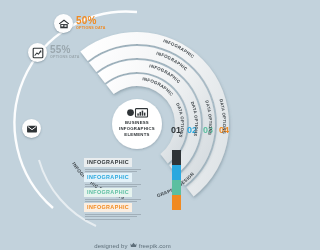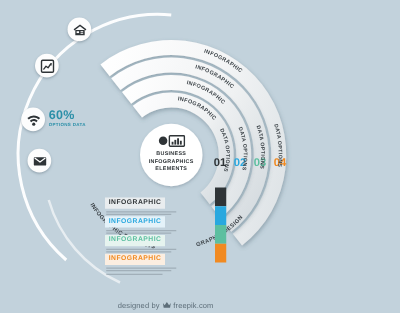--- a/index.html
+++ b/index.html
@@ -212,45 +212,40 @@
   <div class="stat" id="stat-0">
     <span class="bubble">
       <svg width="12" height="12" viewBox="0 0 16 16">
         <path d="M1.2 7.3 8 2.1l6.8 5.2-.9 1.1L8 3.9 2.1 8.4z" fill="#2f3437"></path>
         <path d="M3 8.1h10v5.6H3z" fill="#2f3437"></path>
         <rect x="4.4" y="9.3" width="2.6" height="2" fill="#fff"></rect>
         <rect x="8.6" y="9.3" width="2.8" height="1" fill="#fff"></rect>
         <rect x="8.6" y="11" width="2.8" height="1" fill="#fff"></rect>
       </svg>
     </span>
+    <span class="txt">
+      <span class="pct" style="color:#f18a21">50%</span>
+      <span class="sub" style="color:#f18a21">OPTIONS DATA</span>
+    </span>
   </div>
 
   <div class="stat" id="stat-1">
     <span class="bubble">
       <svg width="12" height="12" viewBox="0 0 16 16">
         <rect x="1.6" y="1.6" width="12.8" height="12.8" rx="1.2" fill="none" stroke="#2f3437" stroke-width="1.5"></rect>
         <polyline points="4,11 6.4,8 8.6,9.6 11.8,5.2" fill="none" stroke="#2f3437" stroke-width="1.4" stroke-linecap="round" stroke-linejoin="round"></polyline>
         <polygon points="11.9,4.6 12.6,7.2 9.9,6.6" fill="#2f3437"></polygon>
       </svg>
     </span>
-  </div>
-
-  <div class="stat" id="stat-2">
-    <span class="bubble">
-      <svg width="12" height="12" viewBox="0 0 16 16">
-        <path d="M8 3.2c2.6 0 5 1 6.8 2.7l-1.5 1.6A8 8 0 0 0 8 5.3a8 8 0 0 0-5.3 2.2L1.2 5.9A9.7 9.7 0 0 1 8 3.2z" fill="#2f3437"></path>
-        <path d="M8 7c1.6 0 3.1.6 4.2 1.7l-1.5 1.6A4.2 4.2 0 0 0 8 9.1c-1 0-2 .4-2.7 1.2L3.8 8.7A6 6 0 0 1 8 7z" fill="#2f3437"></path>
-        <circle cx="8" cy="12.4" r="1.7" fill="#2f3437"></circle>
-      </svg>
-    </span>
     <span class="txt">
-      <span class="pct" style="color:#2b8fa8">60%</span>
-      <span class="sub" style="color:#2b8fa8">OPTIONS DATA</span>
-    </span>
-  </div>
+      <span class="pct" style="color:#9aa7ae">55%</span>
+      <span class="sub" style="color:#9aa7ae">OPTIONS DATA</span>
+    </span>
+  </div>
+
 
   <div class="stat" id="stat-3">
     <span class="bubble">
       <svg width="12" height="12" viewBox="0 0 16 16">
         <rect x="1.4" y="3.6" width="13.2" height="9" rx="1" fill="#2f3437"></rect>
         <path d="M2.3 4.6 8 8.9l5.7-4.3" fill="none" stroke="#fff" stroke-width="1.3"></path>
       </svg>
     </span>
   </div>
 

